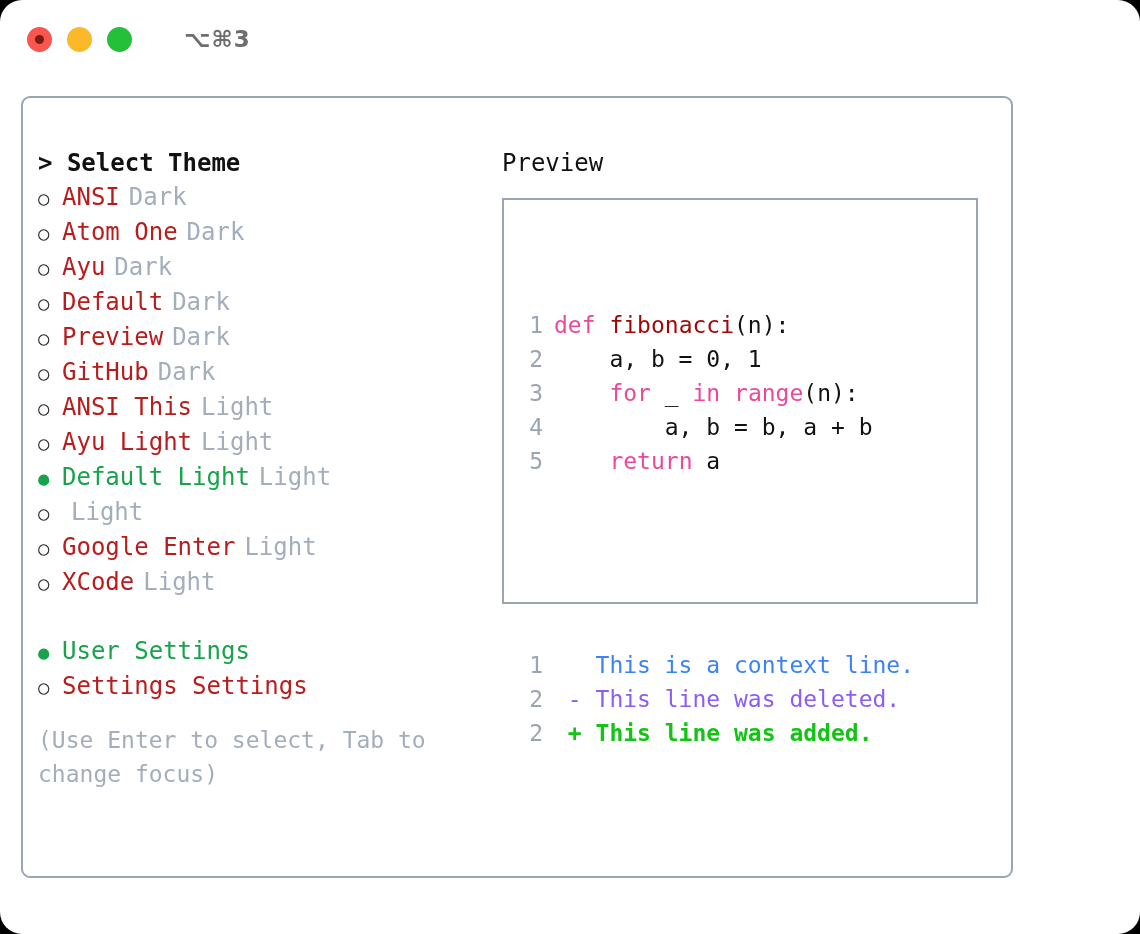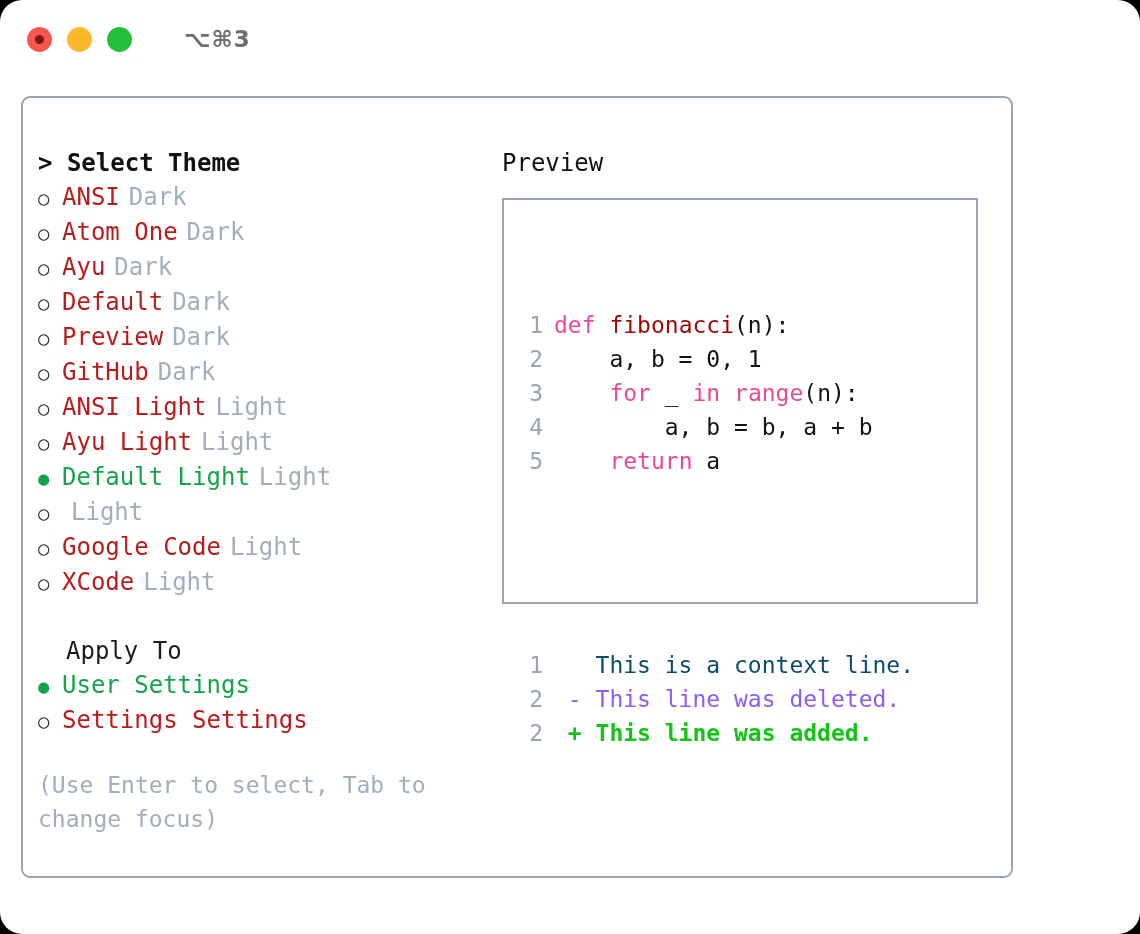--- a/index.html
+++ b/index.html
@@ -122,21 +122,21 @@
   }
   .group-heading {
     font-size: 24px;
     line-height: 34px;
     color: #1c1c1c;
     padding-left: 28px;
     white-space: pre;
   }
   .spacer-row { height: 34px; }
   .hint {
-    margin-top: 30px;
+    margin-top: 19px;
     font-size: 23px;
     line-height: 34px;
     color: #a3adbb;
     width: 400px;
   }
 
   
   .right-col {
     position: absolute;
     left: 479px;
@@ -173,21 +173,21 @@
     width: 26px;
     flex: 0 0 26px;
     text-align: right;
     color: #9aa5b1;
     margin-right: 11px;
   }
   .blank-line { height: 34px; }
   .tok-kw   { color: #ec4899; }
   .tok-fn   { color: #a00808; }
   .tok-txt  { color: #121212; }
-  .tok-ctx  { color: #0c4a6e; }
+  .tok-ctx  { color: #3b82f6; }
   .tok-del  { color: #8b5cf6; }
   .tok-add  { color: #14c414; font-weight: bold; }
 </style>
 </head>
 <body>
 
 <div class="page">
 
   <div class="titlebar">
     <div class="lights">
@@ -203,31 +203,30 @@
 
       <div class="left-col">
         <div class="section-title">&gt; Select Theme</div>
         <div id="theme-list">
             <div class="opt-row"><span class="marker">○</span><span class="opt-label">ANSI</span><span class="opt-tag">Dark</span></div>
             <div class="opt-row"><span class="marker">○</span><span class="opt-label">Atom One</span><span class="opt-tag">Dark</span></div>
             <div class="opt-row"><span class="marker">○</span><span class="opt-label">Ayu</span><span class="opt-tag">Dark</span></div>
             <div class="opt-row"><span class="marker">○</span><span class="opt-label">Default</span><span class="opt-tag">Dark</span></div>
             <div class="opt-row"><span class="marker">○</span><span class="opt-label">Preview</span><span class="opt-tag">Dark</span></div>
             <div class="opt-row"><span class="marker">○</span><span class="opt-label">GitHub</span><span class="opt-tag">Dark</span></div>
-            <div class="opt-row"><span class="marker">○</span><span class="opt-label">ANSI Light</span><span class="opt-tag">Light</span></div>
+            <div class="opt-row"><span class="marker">○</span><span class="opt-label">ANSI This</span><span class="opt-tag">Light</span></div>
             <div class="opt-row"><span class="marker">○</span><span class="opt-label">Ayu Light</span><span class="opt-tag">Light</span></div>
             <div class="opt-row selected"><span class="marker filled">●</span><span class="opt-label">Default Light</span><span class="opt-tag">Light</span></div>
             <div class="opt-row"><span class="marker">○</span><span class="opt-tag">Light</span></div>
-            <div class="opt-row"><span class="marker">○</span><span class="opt-label">Google Code</span><span class="opt-tag">Light</span></div>
+            <div class="opt-row"><span class="marker">○</span><span class="opt-label">Google Enter</span><span class="opt-tag">Light</span></div>
             <div class="opt-row"><span class="marker">○</span><span class="opt-label">XCode</span><span class="opt-tag">Light</span></div>
           </div>
 
         <div class="spacer-row"></div>
 
-        <div class="group-heading">Apply To</div>
         <div id="apply-list">
             <div class="opt-row selected"><span class="marker filled">●</span><span class="opt-label">User Settings</span></div>
             <div class="opt-row"><span class="marker">○</span><span class="opt-label">Settings Settings</span></div>
           </div>
 
         <div class="hint">(Use Enter to select, Tab to change focus)</div>
       </div>
 
       <div class="right-col">
         <div class="preview-title">Preview</div>

